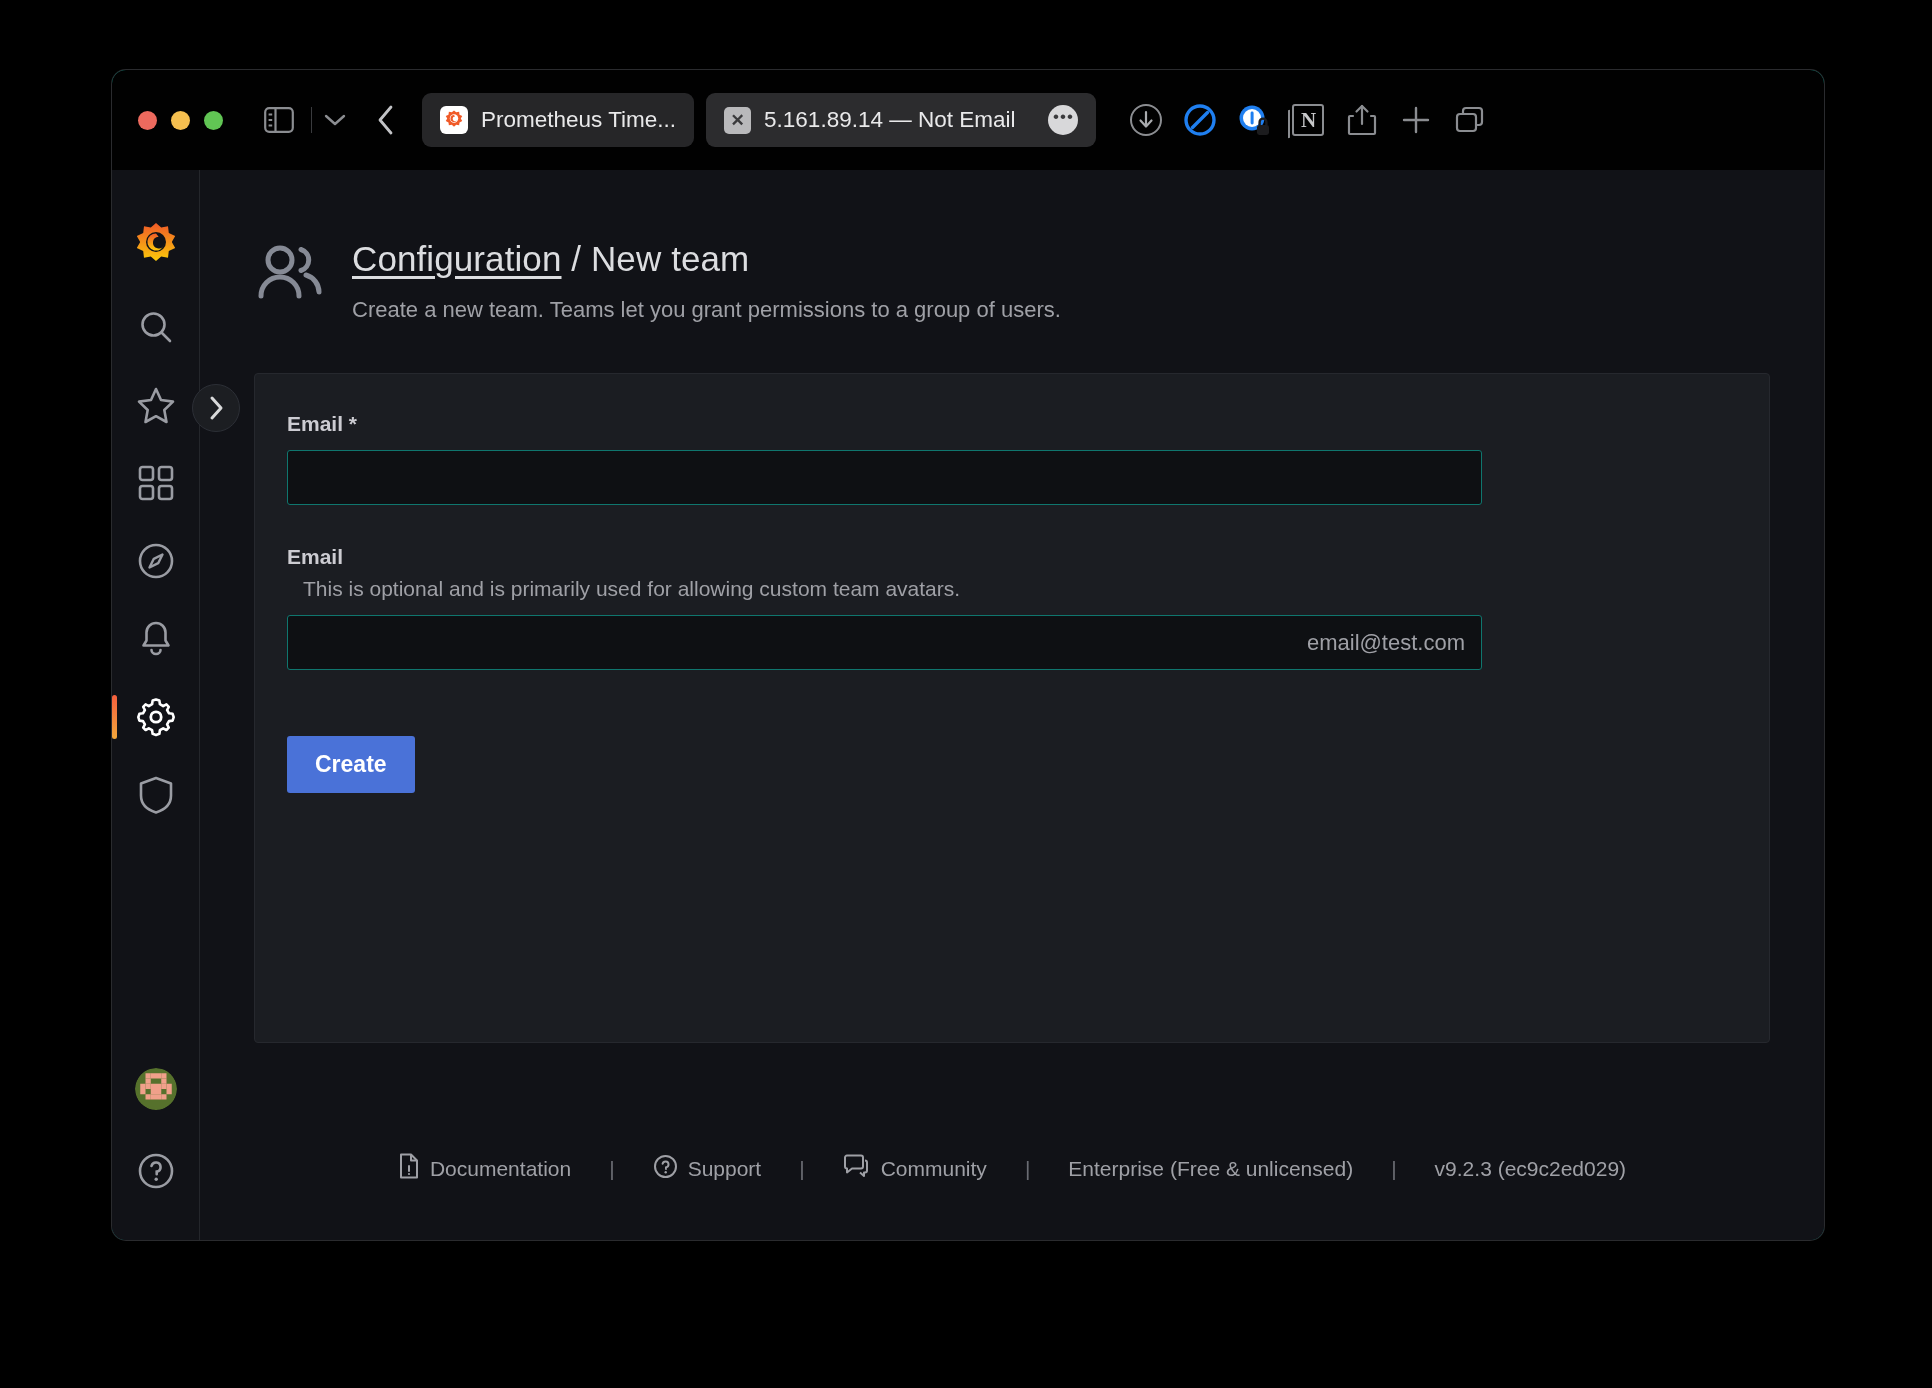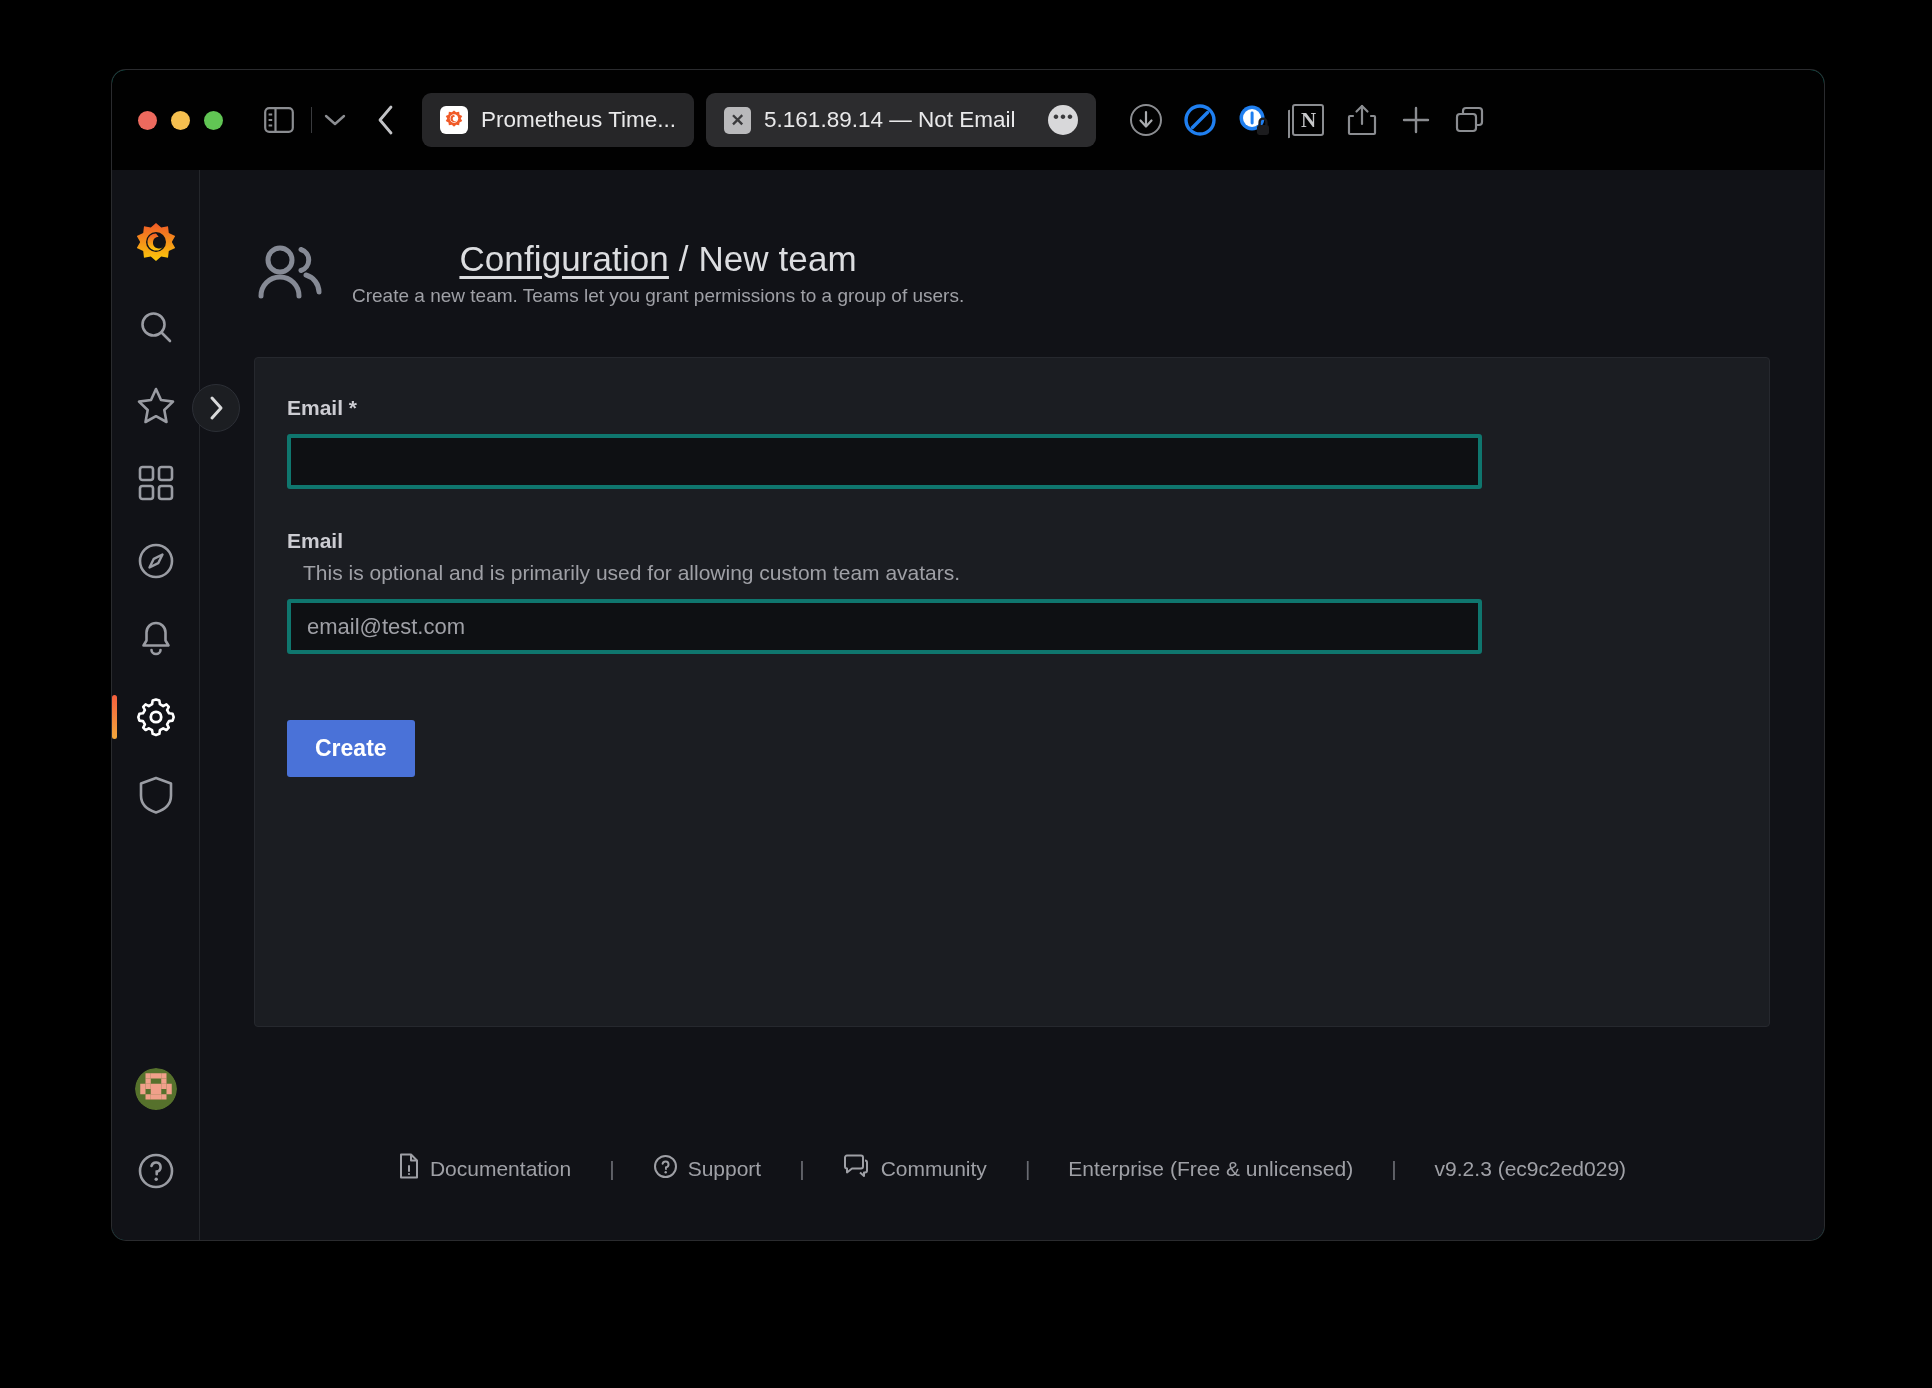--- a/index.html
+++ b/index.html
@@ -182,31 +182,30 @@
     gap: 26px;
     padding: 68px 0 0 0;
   }
   .page-header-icon { color: #868a95; margin-top: 4px; flex: none; }
 
   .breadcrumb {
     font-size: 35px;
     color: #dcdde0;
     letter-spacing: 0.1px;
     line-height: 1.2;
-    text-align: center;
   }
   .breadcrumb a {
     color: #dcdde0;
     text-decoration: underline;
     text-underline-offset: 5px;
   }
   .breadcrumb .sep { color: #dcdde0; }
   .page-subtitle {
-    margin-top: 5px;
-    font-size: 19px;
+    margin-top: 17px;
+    font-size: 22px;
     color: #9fa0a6;
   }
 
   .card {
     margin-top: 50px;
     background: #1b1d22;
     border: 1px solid #26282e;
     border-radius: 4px;
     padding: 38px 32px 38px 32px;
     height: 670px;
@@ -223,27 +222,28 @@
     font-size: 21px;
     color: #9fa0a6;
     margin: -6px 0 14px 16px;
     font-weight: normal;
   }
   .text-input {
     display: block;
     width: 1195px;
     height: 55px;
     background: #0e1013;
-    border: 4px solid #0f766e;
+    border: 1px solid #0f766e;
     border-radius: 3px;
     color: #d8d9da;
     font-size: 22px;
     padding: 18px 16px;
     font-family: "Liberation Sans", sans-serif;
     outline: none;
+    text-align: right;
   }
   .text-input::placeholder { color: #9fa0a6; }
 
   .field-gap { height: 40px; }
 
   .btn-create {
     margin-top: 66px;
     background: #4a72d8;
     color: #ffffff;
     border: none;

